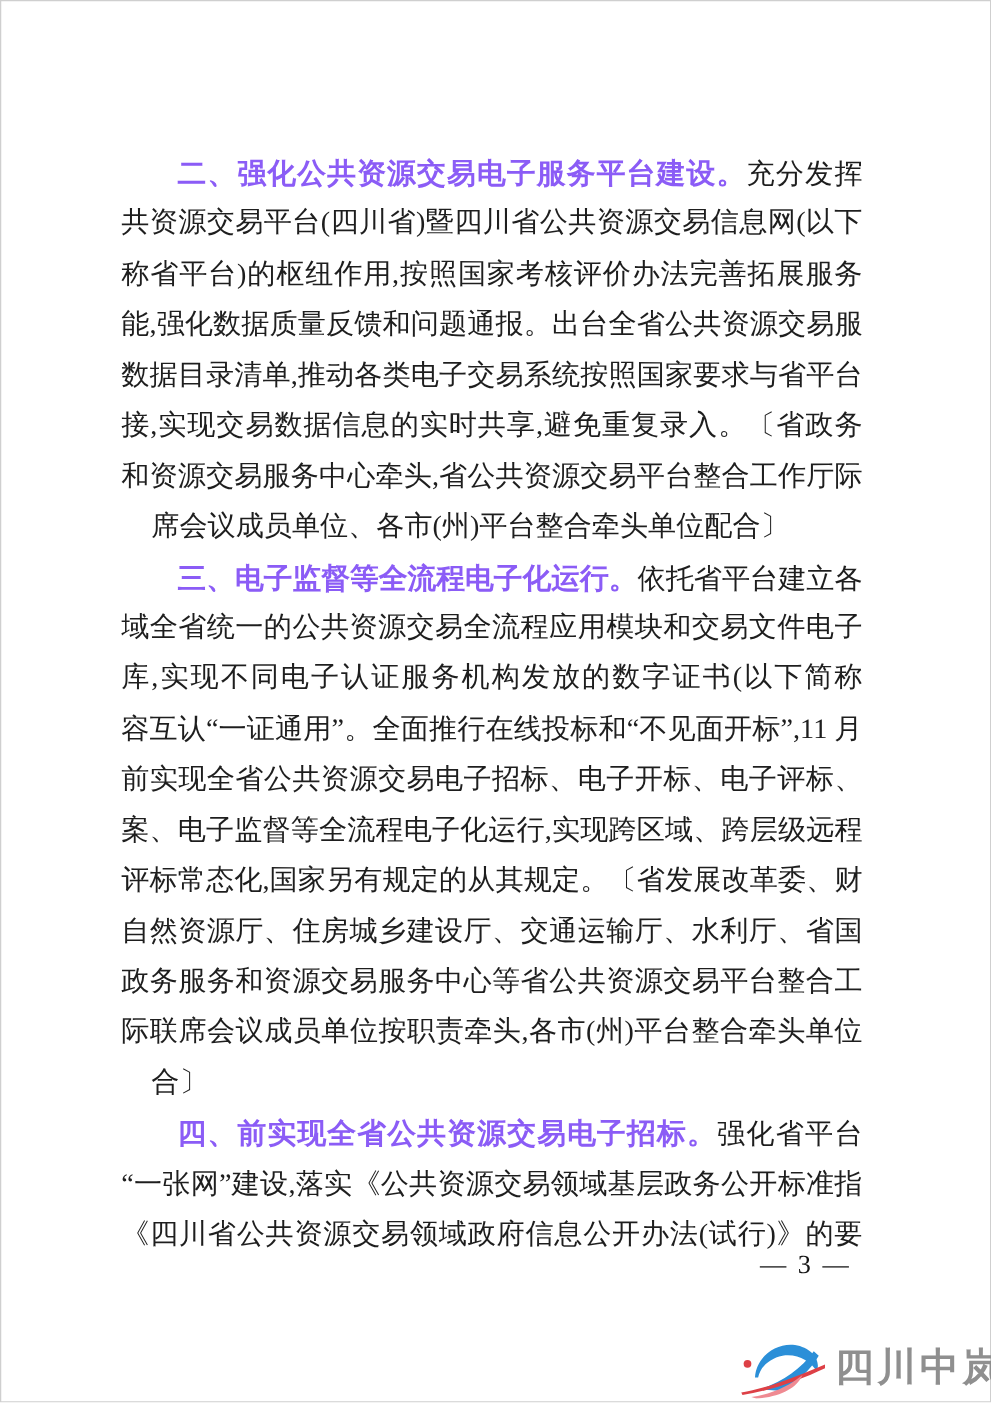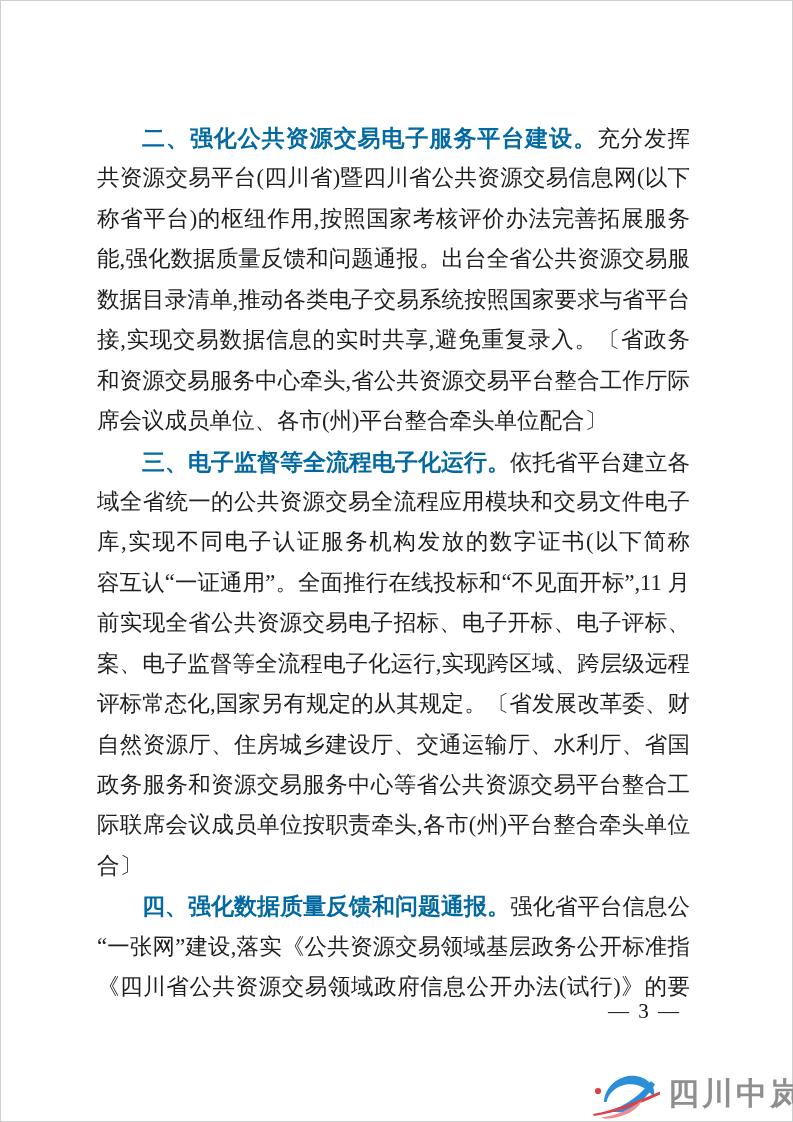--- a/index.html
+++ b/index.html
@@ -36,25 +36,26 @@
     text-align: justify;
     text-align-last: justify;
     overflow: hidden;
     font-family: "Liberation Serif", "DejaVu Serif", serif;
   }
   .line.first {
     text-indent: 45px;
   }
   .line.end {
     text-align-last: left;
+    margin-left: 24px;
   }
   .para-heading {
     font-family: "Liberation Sans", "DejaVu Sans", sans-serif;
     font-weight: 700;
-    color: #0369a1;
+    color: #8b5cf6;
     font-size: 23px;
   }
   
   .page-number {
     position: absolute;
     top: 998px;
     right: 111px;
     font-size: 21px;
     letter-spacing: 2px;
     color: #141414;
@@ -111,21 +112,21 @@
     <div class="line">容互认“一证通用”。全面推行在线投标和“不见面开标”,11 月底</div>
     <div class="line">前实现全省公共资源交易电子招标、电子开标、电子评标、电子档</div>
     <div class="line">案、电子监督等全流程电子化运行,实现跨区域、跨层级远程异地</div>
     <div class="line">评标常态化,国家另有规定的从其规定。〔省发展改革委、财政厅、</div>
     <div class="line">自然资源厅、住房城乡建设厅、交通运输厅、水利厅、省国资委、省</div>
     <div class="line">政务服务和资源交易服务中心等省公共资源交易平台整合工作厅</div>
     <div class="line">际联席会议成员单位按职责牵头,各市(州)平台整合牵头单位配</div>
     <div class="line end">合〕</div>
 
     <div class="line first">
-      <span class="para-heading">四、强化数据质量反馈和问题通报。</span><span>强化省平台信息公开</span>
+      <span class="para-heading">四、前实现全省公共资源交易电子招标。</span><span>强化省平台信息公开</span>
     </div>
     <div class="line">“一张网”建设,落实《公共资源交易领域基层政务公开标准指引》</div>
     <div class="line">《四川省公共资源交易领域政府信息公开办法(试行)》的要求,依</div>
 
   </div>
 
   <div class="page-number">— 3 —</div>
 
   <div class="logo">
     <svg class="logo-icon" viewBox="0 0 72 50" xmlns="http://www.w3.org/2000/svg" aria-hidden="true">

